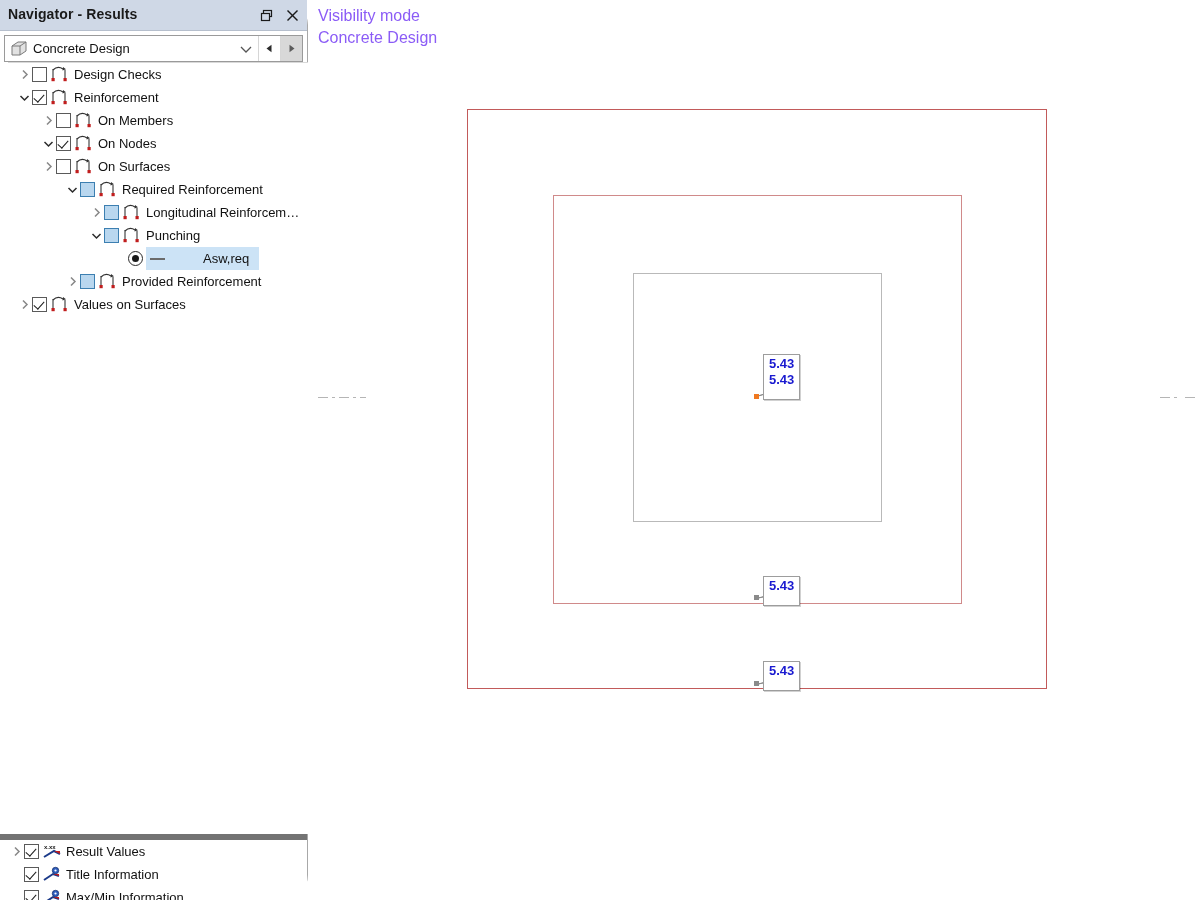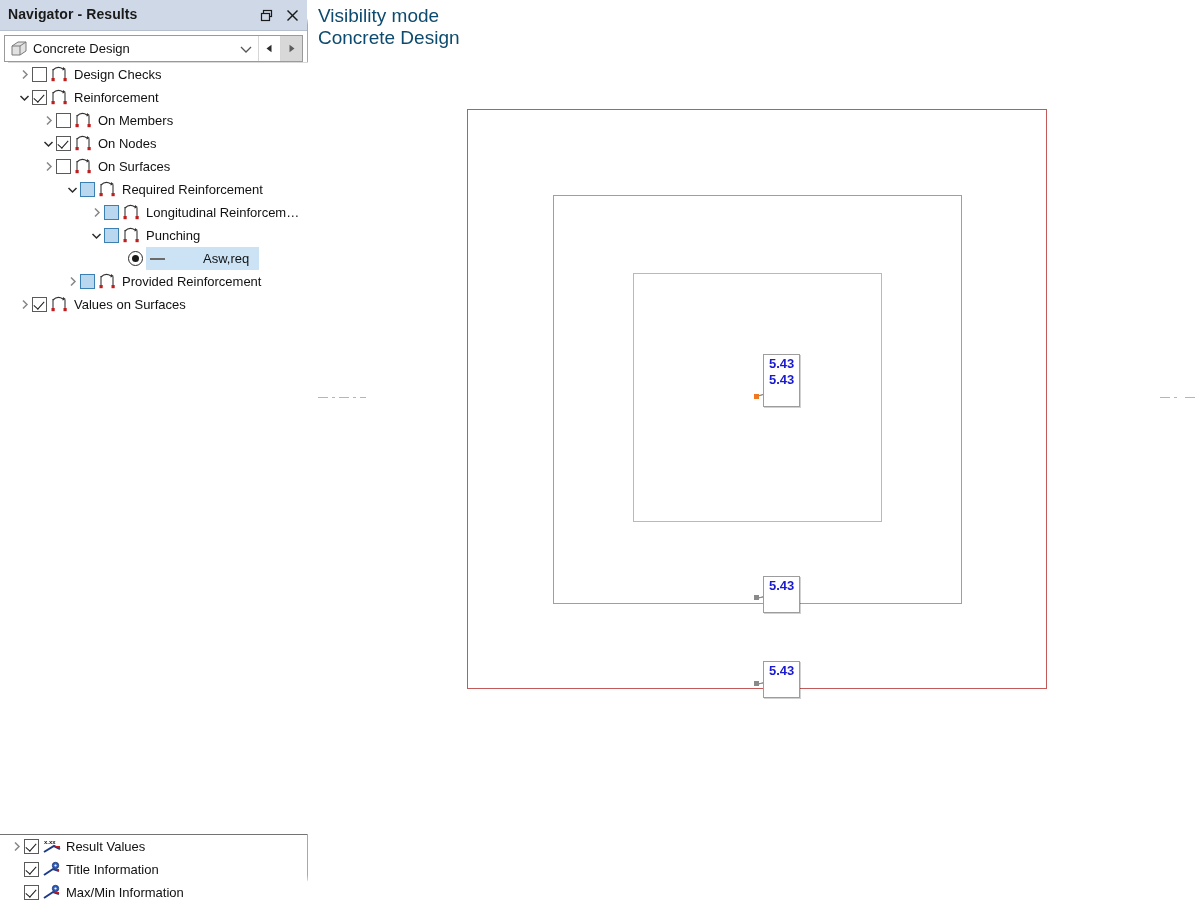--- a/index.html
+++ b/index.html
@@ -46,21 +46,21 @@
   #combo-prev{right:22px;background:#fff;}
   #combo-next{right:0;background:#d8d8d8;}
 
   
   #tree-top{
     position:absolute;left:8px;top:62px;width:307px;height:772px;overflow:hidden;
     border-top:1px solid #d9d9d9;box-sizing:border-box;background:#fff;
   }
   #tree-bottom{
     position:absolute;left:0;top:834px;width:307px;height:66px;overflow:hidden;
-    border-top:1px solid #737373;box-sizing:border-box;background:#fff;
+    border-top:6px solid #737373;box-sizing:border-box;background:#fff;
   }
   .trow{
     position:relative;height:23px;display:flex;align-items:center;
     white-space:nowrap;
   }
   .trow.selected .tlabel-wrap{background:#cce3f6;gap:32px;}
   .twist{
     width:16px;height:23px;display:flex;align-items:center;justify-content:center;
     flex:0 0 16px;
   }
@@ -84,39 +84,39 @@
   .ticon{width:20px;height:18px;flex:0 0 20px;margin-right:4px;display:flex;align-items:center;justify-content:center;}
   .tlabel-wrap{display:flex;align-items:center;height:23px;padding-right:10px;}
   .tlabel{font-size:13px;color:#111;line-height:23px;}
   .dashline{width:15px;height:2px;background:#6b6b6b;margin-right:6px;flex:0 0 15px;}
 
   
   #viewport{
     position:absolute;left:308px;top:0;width:891px;height:900px;background:#ffffff;
   }
   #vp-header{position:absolute;left:10px;top:5px;}
-  .vp-line{font-size:19px;color:#0c4a6e;line-height:22px;}
+  .vp-line{font-size:16px;color:#8b5cf6;line-height:22px;}
 
   
   .rect{position:absolute;box-sizing:border-box;}
   #rect-outer{left:159px;top:109px;width:580px;height:580px;border:1px solid #c25a5a;}
   #rect-mid{left:245px;top:195px;width:409px;height:409px;border:1px solid #d08a8a;}
   #rect-inner{left:325px;top:273px;width:249px;height:249px;border:1px solid #b9b9b9;}
 
   .axis-dash{position:absolute;height:1px;}
   #axis-left{left:10px;top:397px;width:48px;
     background:repeating-linear-gradient(to right,#b5b5b5 0 10px,transparent 10px 14px,#b5b5b5 14px 17px,transparent 17px 21px);}
   #axis-right{left:848px;top:397px;width:43px;
     background:repeating-linear-gradient(to right,transparent 0 4px,#b5b5b5 4px 14px,transparent 14px 18px,#b5b5b5 18px 21px,transparent 21px 25px);}
 
   
   .vlabel{
     position:absolute;background:#fff;border:1px solid #9d9d9d;
     box-shadow:1px 1px 0 rgba(0,0,0,.18);
-    padding:1px 5px 18px 5px;box-sizing:border-box;
+    padding:1px 5px 11px 5px;box-sizing:border-box;
   }
   .vlabel .v{
     font-size:13px;color:#1a1ad0;font-weight:bold;line-height:16px;text-align:center;
     white-space:nowrap;
   }
   #label-center{left:455px;top:354px;}
   #label-mid{left:455px;top:576px;}
   #label-bottom{left:455px;top:661px;}
 
   .leader{position:absolute;}

